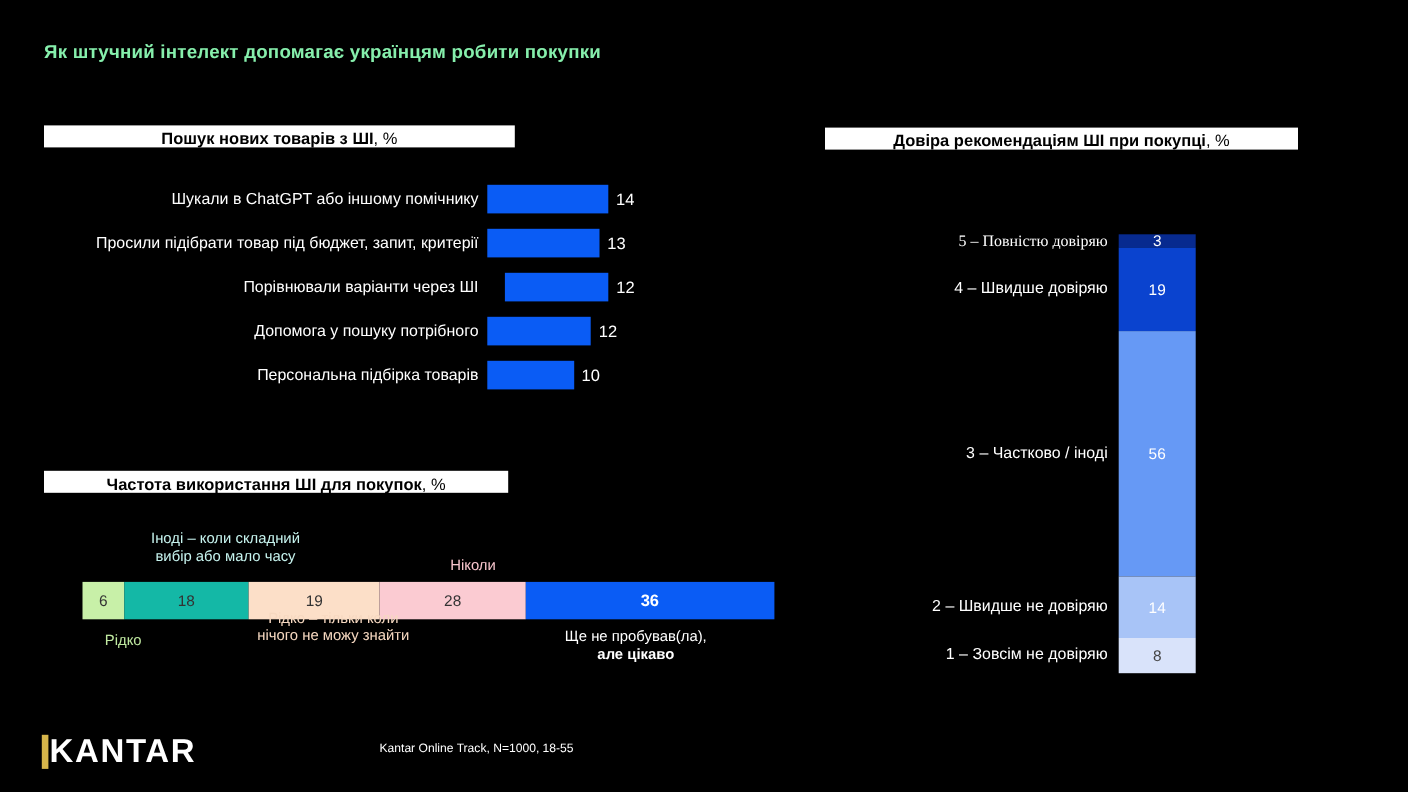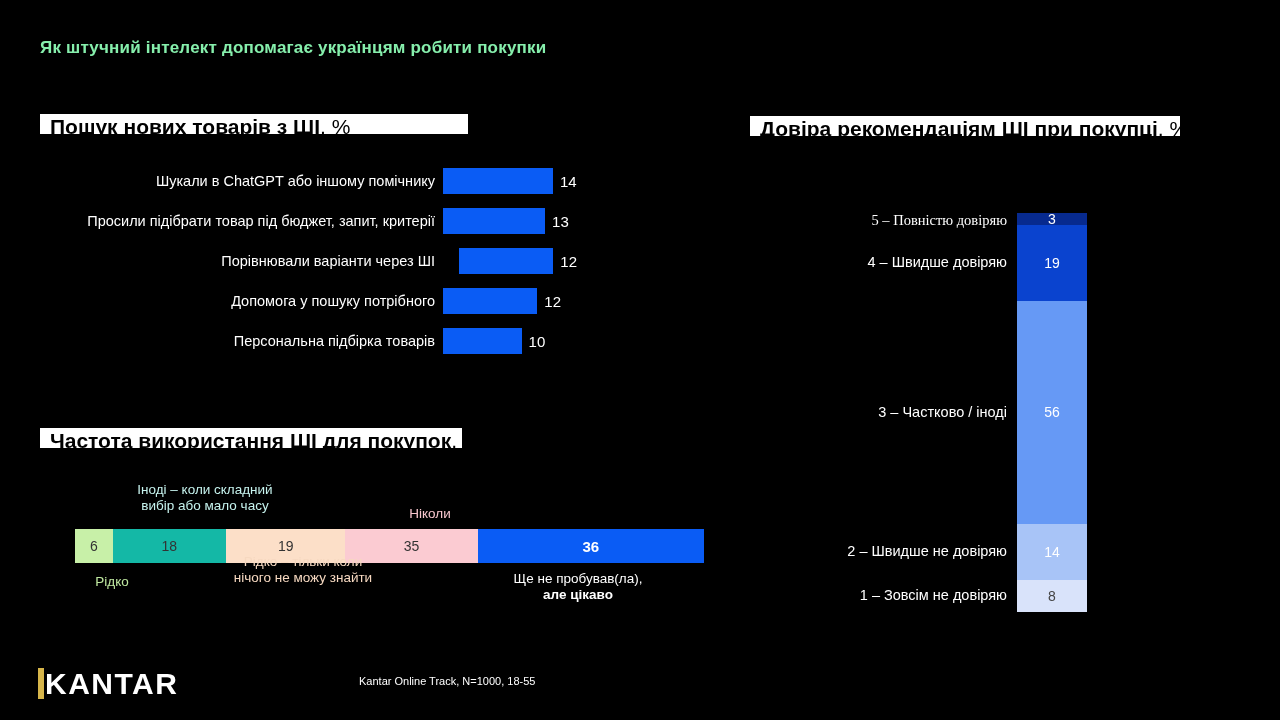--- a/index.html
+++ b/index.html
@@ -29,23 +29,24 @@
   }
 
   
   .section-header {
     position: absolute;
     background: #ffffff;
     color: #000000;
     height: 20px;
     line-height: 26px;
     padding: 0 10px;
-    font-size: 21px;
-    white-space: nowrap;
-    box-sizing: border-box;
+    font-size: 15px;
+    white-space: nowrap;
+    box-sizing: border-box;
+    text-align: center;
   }
   .section-header .bold { font-weight: bold; }
   .section-header .light { font-weight: normal; }
 
   #header-search   { left: 40px;  top: 114px; width: 428px; }
   #header-freq     { left: 40px;  top: 428px; width: 422px; }
   #header-trust    { left: 750px; top: 116px; width: 430px; }
 
   
   #bar-chart {
@@ -187,21 +188,20 @@
     color: #ffffff;
     line-height: 31px;
   }
   #source-note {
     position: absolute;
     left: 345px;
     top: 675px;
     font-size: 11px;
     color: #ffffff;
     white-space: nowrap;
-    margin-left: 14px;
   }
 </style>
 </head>
 <body>
 
 <div id="slide-title">Як штучний інтелект допомагає українцям робити покупки</div>
 
 <div class="section-header" id="header-search">
   <span class="bold">Пошук нових товарів з ШІ</span><span class="light">, %</span>
 </div>
@@ -250,21 +250,21 @@
         <div class="bar-value">10</div>
       </div>
     </div>
   </div>
 
 <div id="freq-block">
   <div id="freq-bar">
       <div class="freq-seg" style="flex: 6 0 0px; background: rgb(200, 240, 168); color: rgb(51, 51, 51);">6</div>
       <div class="freq-seg" style="flex: 18 0 0px; background: #14b8a6; color: rgb(51, 51, 51);">18</div>
       <div class="freq-seg" style="flex: 19 0 0px; background: rgb(252, 223, 200); color: rgb(51, 51, 51);">19</div>
-      <div class="freq-seg" style="flex: 21 0 0px; background: rgb(251, 203, 210); color: rgb(51, 51, 51);">35</div>
+      <div class="freq-seg" style="flex: 21 0 0px; background: rgb(251, 203, 210); color: rgb(51, 51, 51);">28</div>
       <div class="freq-seg accent" style="flex: 36 0 0px; background: rgb(10, 92, 245); color: rgb(255, 255, 255);">36</div>
     </div>
 <div class="freq-callout" id="freq-callout-often" style="color: rgb(191, 232, 160); left: 22px; top: 96px; width: 100px;">Рідко</div>
     <div class="freq-callout" id="freq-callout-sometimes" style="color: rgb(198, 243, 238); left: 45px; top: 4px; width: 240px;">Іноді – коли складний
 вибір або мало часу</div>
     <div class="freq-callout" id="freq-callout-rarely" style="color: rgb(246, 216, 192); left: 138px; top: 76px; width: 250px;">Рідко – тільки коли
 нічого не можу знайти</div>
     <div class="freq-callout" id="freq-callout-never" style="color: rgb(248, 198, 206); left: 300px; top: 28px; width: 180px;">Ніколи</div>
     <div class="freq-callout" id="freq-callout-nottried" style="color: rgb(255, 255, 255); left: 413px; top: 93px; width: 250px;"><span>Ще не пробував(ла),</span><span class="bold-line">але цікаво</span></div>
   </div>

